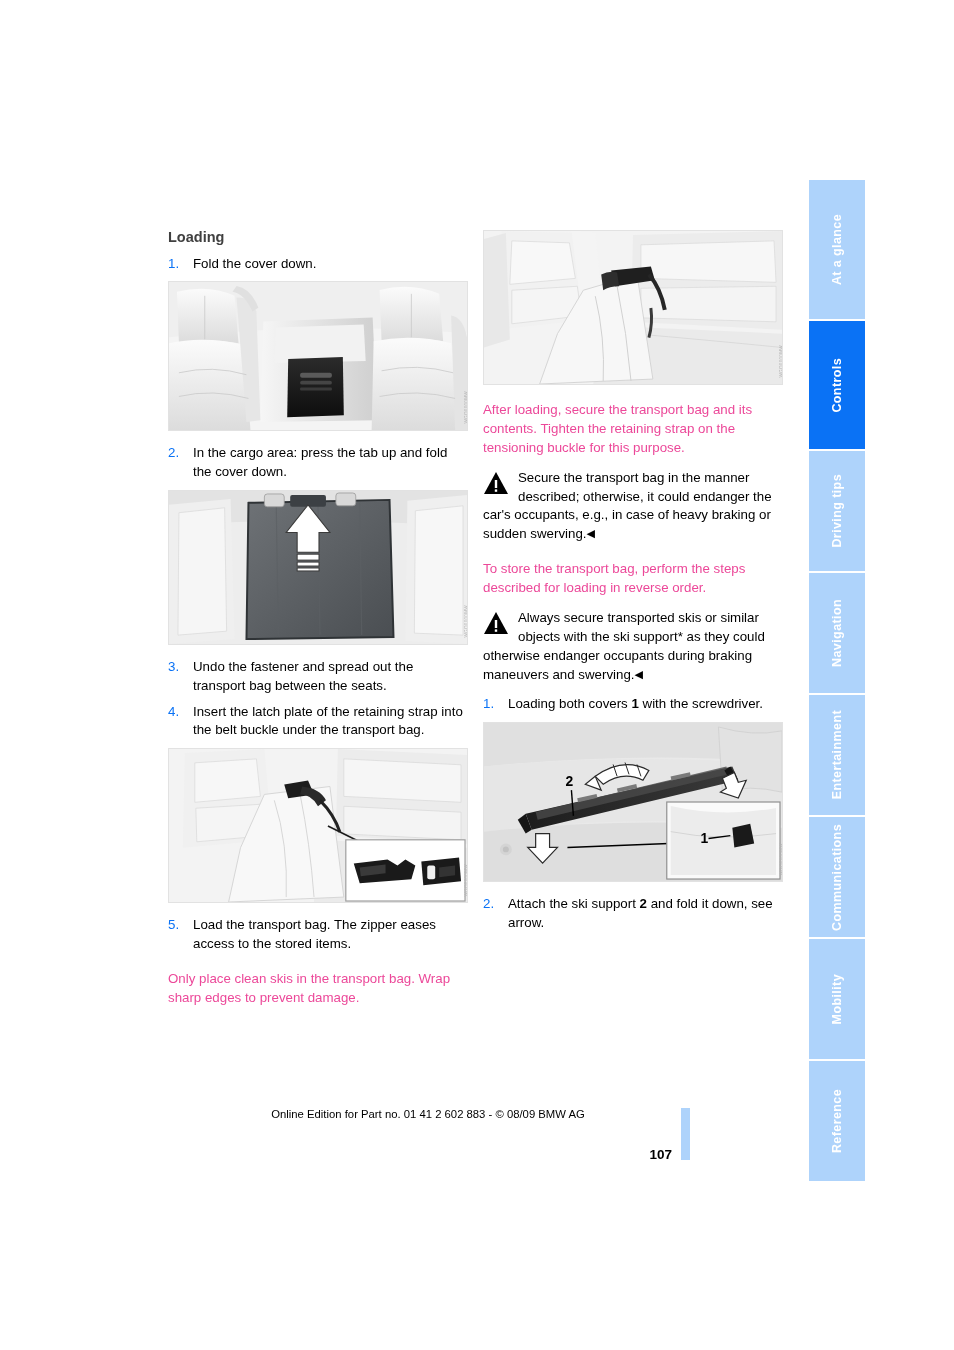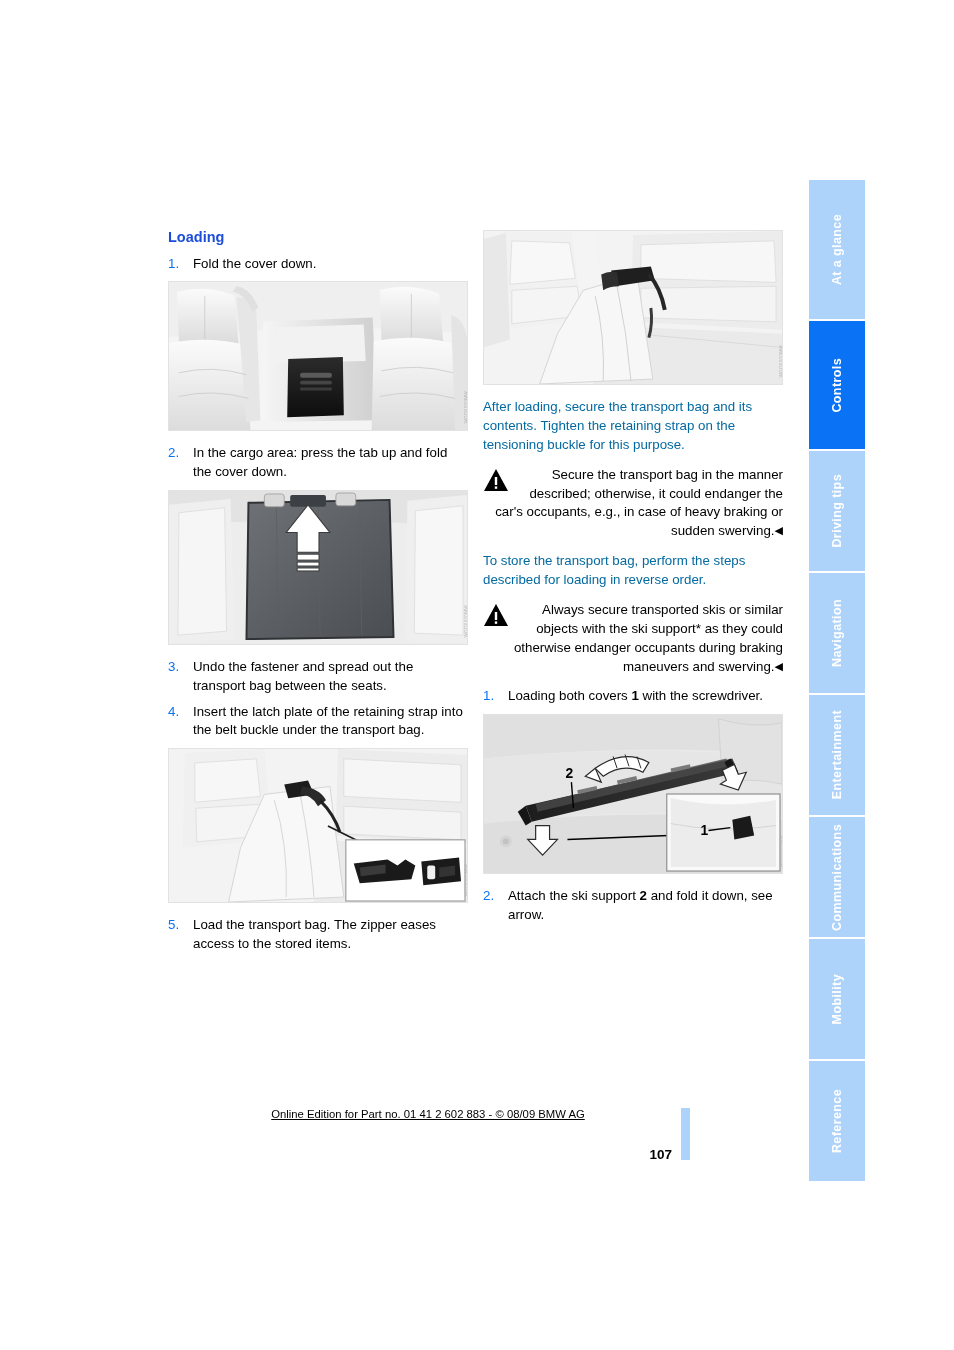--- a/index.html
+++ b/index.html
@@ -37,32 +37,32 @@
     white-space:nowrap;
   }
   .tab.active span{ color:#ffffff; }
 
   
   .col{ position:absolute; width:300px; }
   .col-left{ left:168px; top:228px; }
   .col-right{ left:483px; top:228px; }
 
   h2.sec{
-    color:#1d4ed8;
+    color:#404040;
     font-size:14.5px;
     font-weight:bold;
     margin:0 0 9px 0;
     line-height:1.25;
   }
 
   p.body{
     font-size:13.3px;
     line-height:1.42;
-    margin:8px 0 11px 0;
-    color:#0369a1;
+    margin:16px 0 11px 0;
+    color:#ec4899;
   }
 
   
   .step{
     display:flex;
     font-size:13.3px;
     line-height:1.42;
     margin:0 0 7px 0;
   }
   .step .num{
@@ -70,21 +70,20 @@
     width:25px;
     flex:0 0 25px;
   }
   .step .txt{ flex:1; }
 
   
   .warn{
     font-size:13.3px;
     line-height:1.42;
     margin:0 0 11px 0;
-    text-align:right;
   }
   .warn .tri{
     float:left;
     width:26px; height:24px;
     margin:2px 9px 0 0;
   }
   .warn:after{ content:""; display:block; clear:both; }
 
   .bk{ font-size:11px; vertical-align:1px; }
 
@@ -107,21 +106,20 @@
     color:#b5b5b5;
     letter-spacing:0.3px;
   }
 
   
   .footer{
     position:absolute;
     left:168px; top:1108px;
     width:520px;
     text-align:center;
-    text-decoration:underline;
   }
   .pagenum{
     position:absolute;
     left:612px; top:1105px;
     width:60px;
     text-align:right;
     font-size:13.5px;
     font-weight:bold;
     margin-top:42px;
   }
@@ -315,20 +313,21 @@
         <path d="M272,120 L288,118 L288,128 L272,130 Z" fill="#333"></path>
       </svg>
       <div class="figcode">WGO0000MW</div>
     </div>
 
     <div class="step">
       <div class="num">5.</div>
       <div class="txt">Load the transport bag. The zipper eases access to the stored items.</div>
     </div>
 
+    <p class="body">Only place clean skis in the transport bag. Wrap sharp edges to prevent damage.</p>
   </div>
 
   <div class="col col-right">
 
 
     <div class="fig" style="height:155px;margin-top:2px;">
       <svg viewBox="0 0 300 155" preserveAspectRatio="none">
         <rect x="0" y="0" width="300" height="155" fill="#f3f3f3"></rect>
 
         <path d="M150,4 L300,0 L300,100 L148,92 Z" fill="#ececec"></path>

